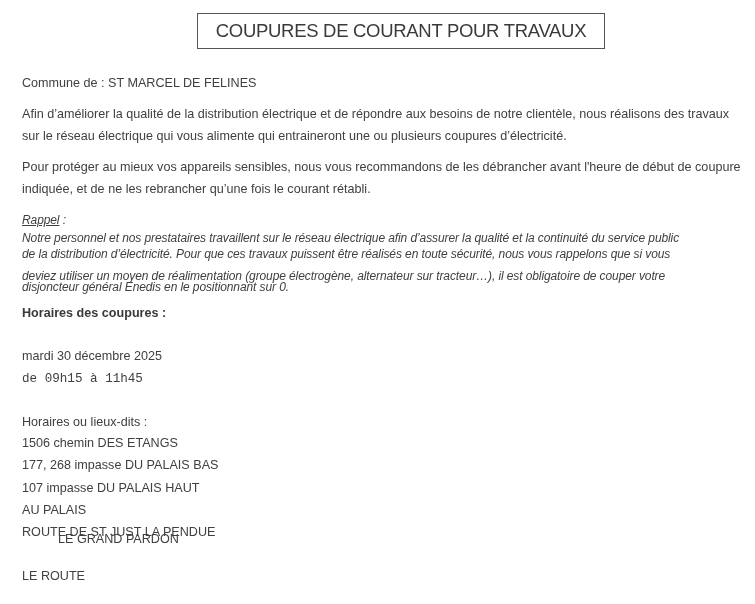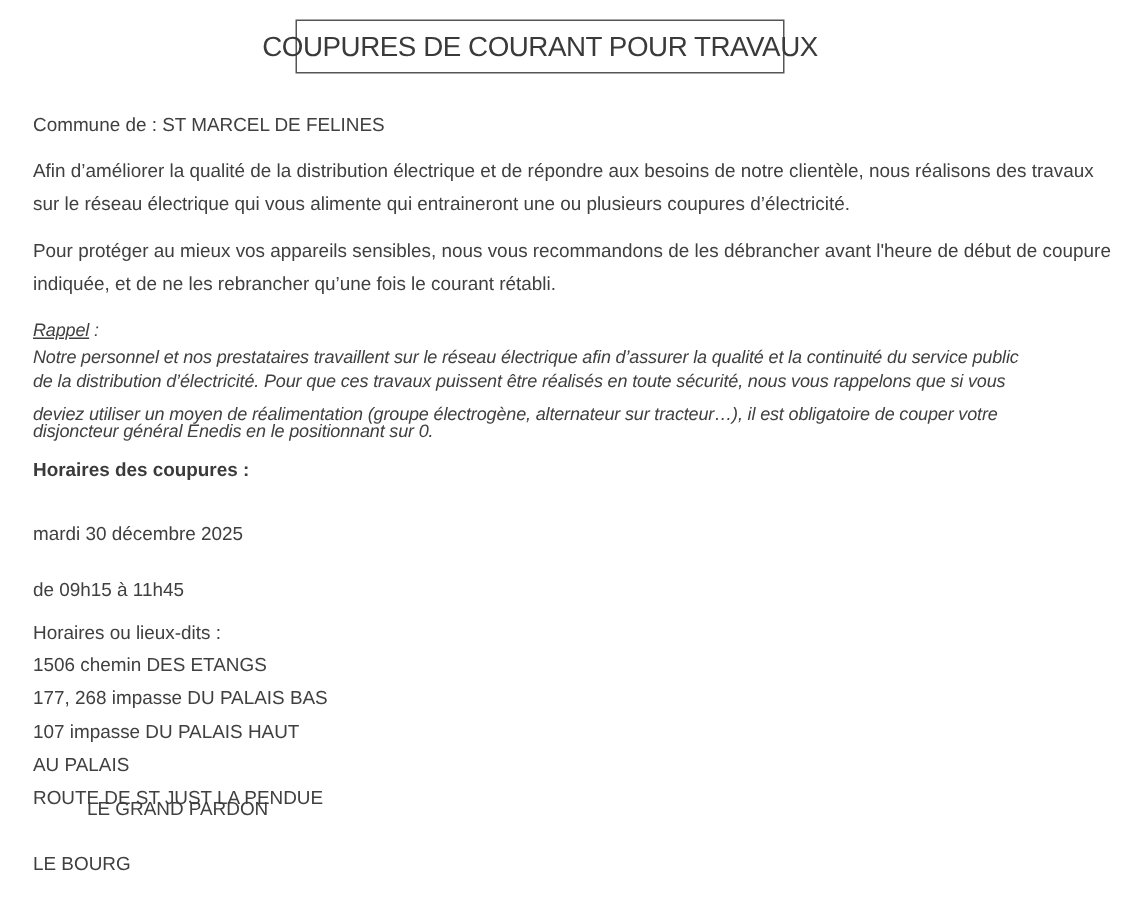--- a/index.html
+++ b/index.html
@@ -12,21 +12,21 @@
       height: 604px;
       position: relative;
       overflow: hidden;
       font-family: "Liberation Sans", "DejaVu Sans", sans-serif;
       color: #3e3e3e;
     }
     .title-box {
       position: absolute;
       left: 197px;
       top: 13px;
-      width: 326px;
+      width: 408px;
       height: 36px;
       border: 1.5px solid #555555;
       box-sizing: border-box;
       display: flex;
       align-items: center;
       justify-content: center;
     }
     .title-text {
       font-size: 18.5px;
       font-weight: 400;
@@ -71,24 +71,24 @@
     <span class="underline">Rappel</span><span> :</span>
   </div>
   <div class="line italic" style="top:230px;">Notre personnel et nos prestataires travaillent sur le réseau électrique afin d’assurer la qualité et la continuité du service public</div>
   <div class="line italic" style="top:246px;">de la distribution d’électricité. Pour que ces travaux puissent être réalisés en toute sécurité, nous vous rappelons que si vous</div>
   <div class="line italic" style="top:268px;">deviez utiliser un moyen de réalimentation (groupe électrogène, alternateur sur tracteur…), il est obligatoire de couper votre</div>
   <div class="line italic" style="top:279px;">disjoncteur général Enedis en le positionnant sur 0.</div>
 
   <div class="line bold" style="top:305px;">Horaires des coupures :</div>
 
   <div class="line" style="top:348px;">mardi 30 décembre 2025</div>
-  <div class="line" style="top:385px;">de 09h15 à 11h45</div>
+  <div class="line" style="top:371px;font-family:Liberation Mono, monospace;">de 09h15 à 11h45</div>
 
   <div class="line" style="top:414px;">Horaires ou lieux-dits :</div>
   <div class="line" style="top:435px;">1506 chemin DES ETANGS</div>
   <div class="line" style="top:457px;">177, 268 impasse DU PALAIS BAS</div>
   <div class="line" style="top:480px;">107 impasse DU PALAIS HAUT</div>
   <div class="line" style="top:502px;">AU PALAIS</div>
   <div class="line" style="top:524px;">ROUTE DE ST JUST LA PENDUE</div>
   <div class="line" style="top:531px;margin-left:36px;">LE GRAND PARDON</div>
-  <div class="line" style="top:568px;">LE BOURG</div>
+  <div class="line" style="top:568px;">LE ROUTE</div>
 
 </div>
 
 </body></html>

